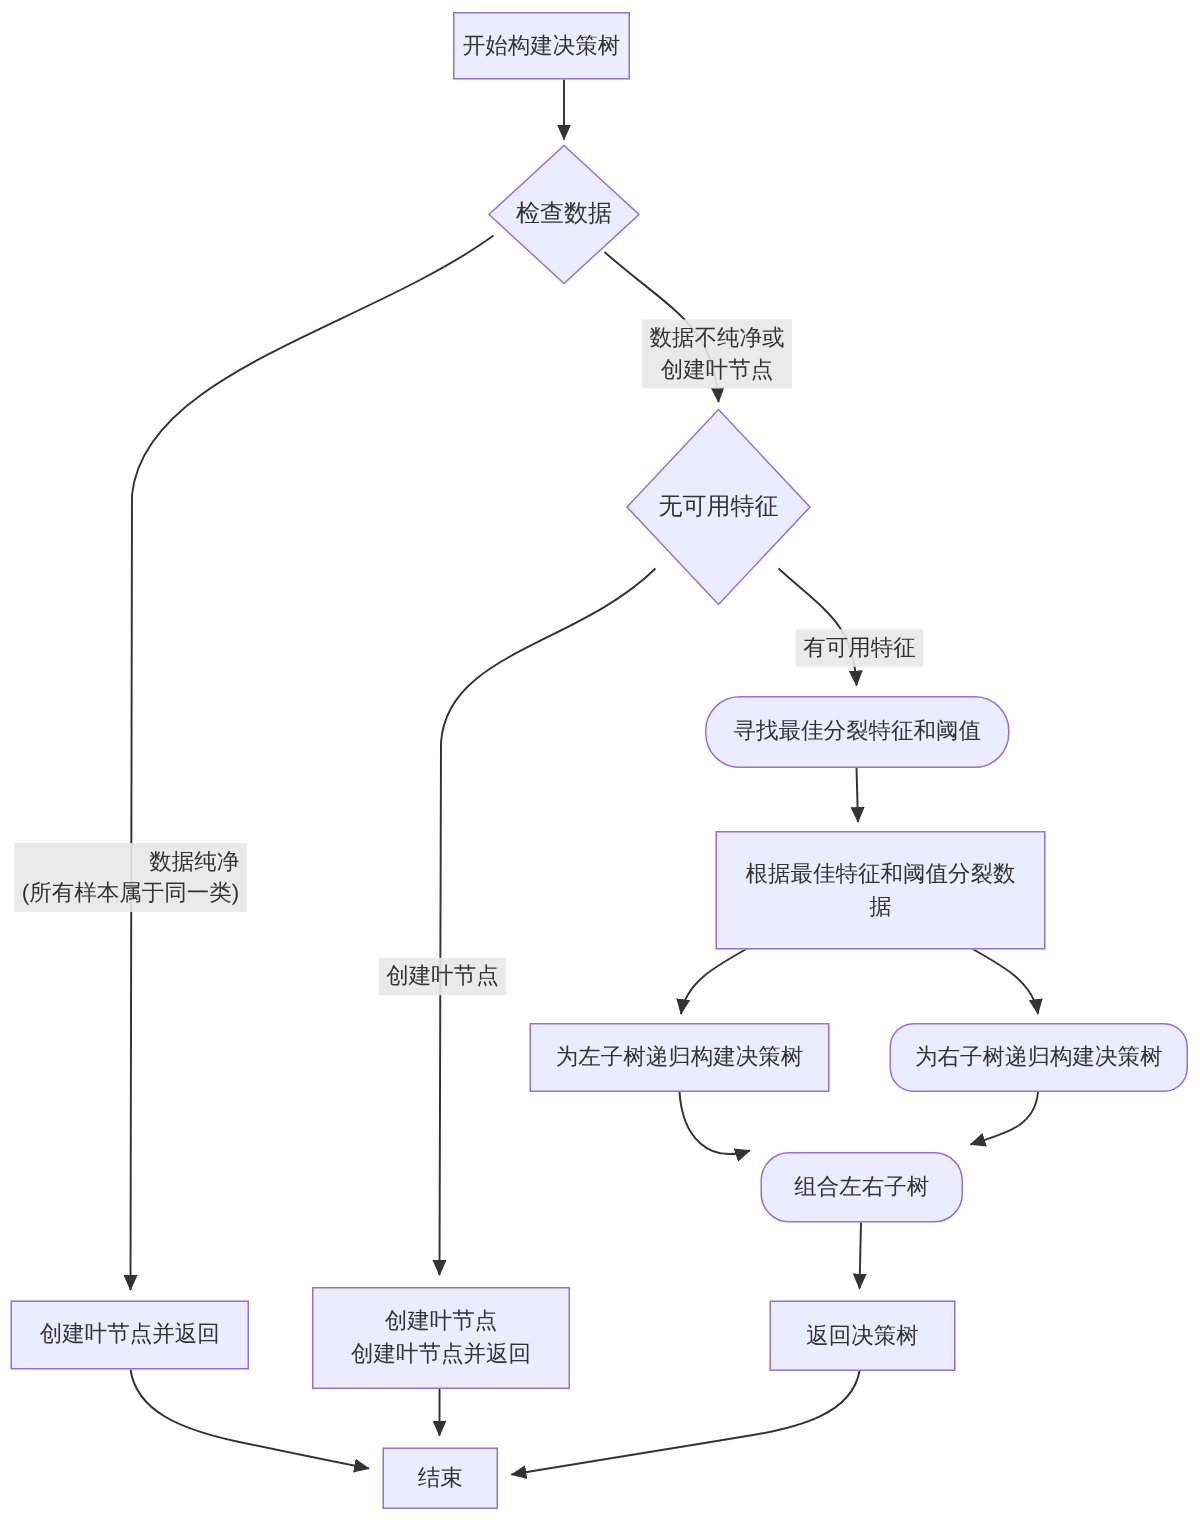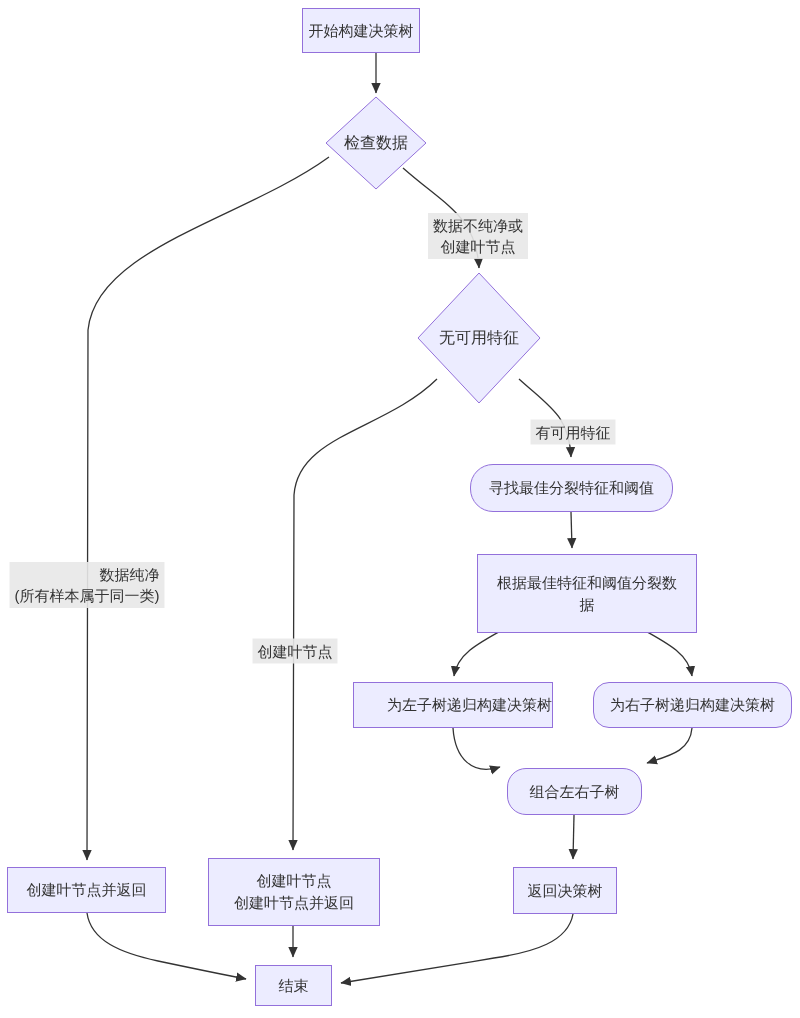--- a/index.html
+++ b/index.html
@@ -90,33 +90,33 @@
 
   <div class="node" style="left:470px; top:464px; width:203px; height:48px;border-radius:23px;">
     <div>寻找最佳分裂特征和阈值</div>
   </div>
 
   <div class="node" style="left:477px; top:554px; width:220px; height:79px;">
     <div>根据最佳特征和阈值分裂数</div>
     <div>据</div>
   </div>
 
-  <div class="node" style="left:353px; top:682px; width:200px; height:46px;align-items:flex-end;">
+  <div class="node" style="left:353px; top:682px; width:200px; height:46px;">
     <div>为左子树递归构建决策树</div>
   </div>
 
   <div class="node" style="left:593px; top:682px; width:199px; height:46px;border-radius:16px;">
     <div>为右子树递归构建决策树</div>
   </div>
 
   <div class="node" style="left:507px; top:768px; width:135px; height:47px;border-radius:19px;">
     <div>组合左右子树</div>
   </div>
 
-  <div class="node" style="left:513px; top:867px; width:104px; height:47px;">
+  <div class="node" style="left:513px; top:867px; width:124px; height:47px;">
     <div>返回决策树</div>
   </div>
 
   <div class="node" style="left:7px; top:867px; width:159px; height:46px;text-align:right;">
     <div>创建叶节点并返回</div>
   </div>
 
   <div class="node" style="left:208px; top:858px; width:172px; height:68px;">
     <div>创建叶节点</div>
     <div>创建叶节点并返回</div>

